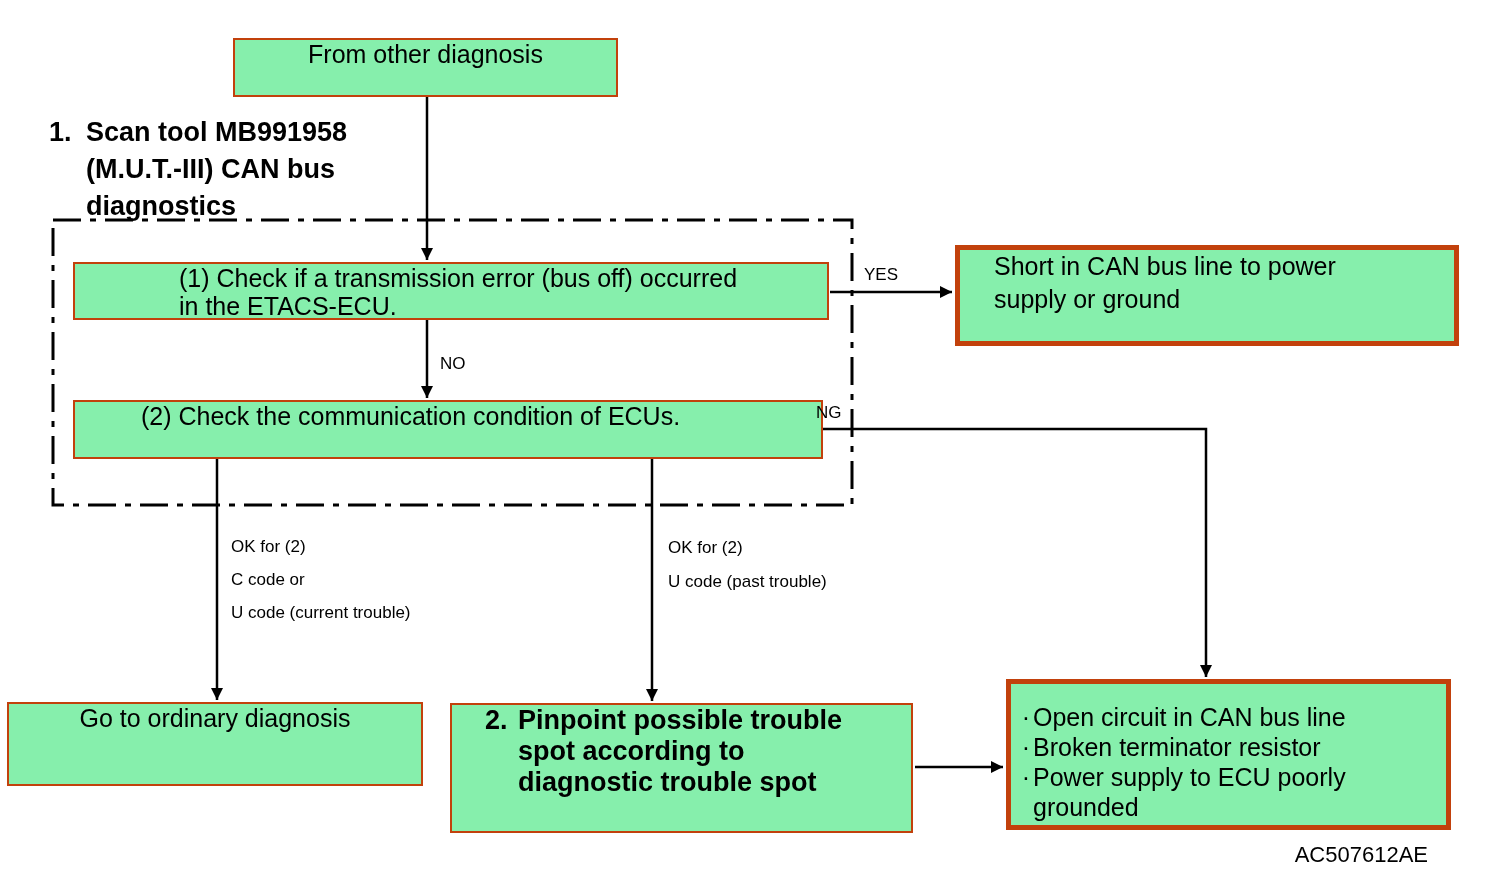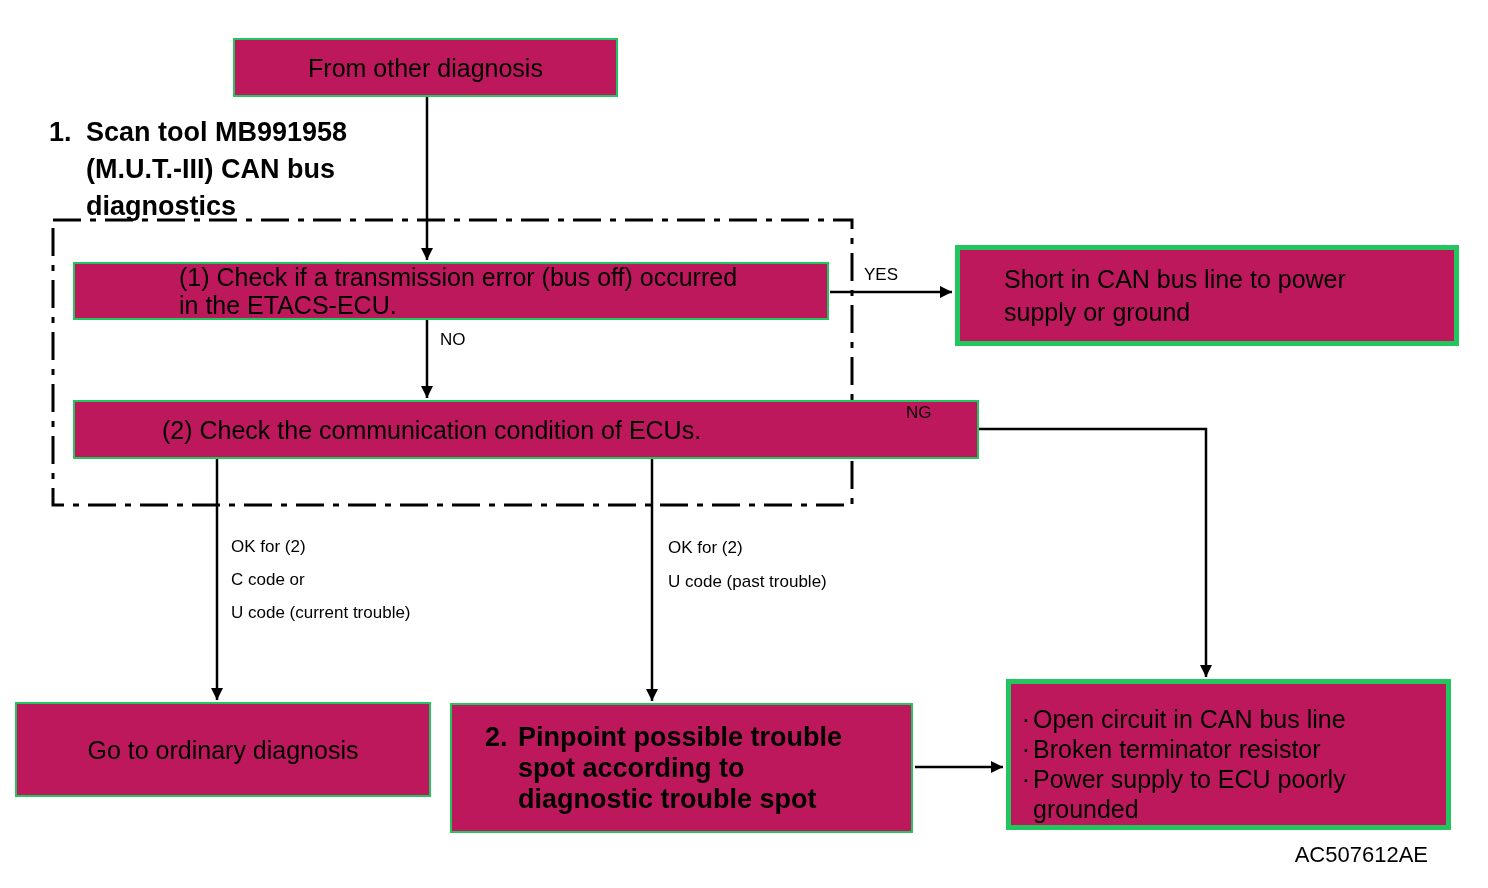--- a/index.html
+++ b/index.html
@@ -19,25 +19,24 @@
   .wires {
     position: absolute;
     left: 0;
     top: 0;
     width: 1488px;
     height: 888px;
   }
   .node {
     position: absolute;
     box-sizing: border-box;
-    background: #be185d;
-    border: 2px solid #22c55e;
+    background: #86efac;
+    border: 2px solid #c2410c;
     display: flex;
     flex-direction: column;
-    justify-content: center;
     font-size: 25px;
     line-height: 28px;
   }
   .node.thick {
     border-width: 5px;
   }
   .node.center {
     align-items: center;
     text-align: center;
   }
@@ -130,47 +129,47 @@
       <div>(M.U.T.-III) CAN bus</div>
       <div>diagnostics</div>
     </div>
   </div>
 
   <div class="node" style="left:73px; top:262px; width:756px; height:58px; padding-left:104px;">
     <div>(1) Check if a transmission error (bus off) occurred</div>
     <div>in the ETACS-ECU.</div>
   </div>
 
-  <div class="node" style="left:73px; top:400px; width:906px; height:59px; padding-left:87px;">
+  <div class="node" style="left:73px; top:400px; width:750px; height:59px; padding-left:66px;">
     <div>(2) Check the communication condition of ECUs.</div>
   </div>
 
-  <div class="node thick" style="left:955px; top:245px; width:504px; height:101px; padding-left:44px; line-height:33px;">
+  <div class="node thick" style="left:955px; top:245px; width:504px; height:101px; padding-left:34px; line-height:33px;">
     <div>Short in CAN bus line to power</div>
     <div>supply or ground</div>
   </div>
 
   <div class="lbl" style="left:864px; top:258px;">YES</div>
 
-  <div class="lbl" style="left:440px; top:323px;">NO</div>
+  <div class="lbl" style="left:440px; top:347px;">NO</div>
 
-  <div class="lbl" style="left:906px; top:396px;">NG</div>
+  <div class="lbl" style="left:816px; top:396px;">NG</div>
 
   <div class="lbl" style="left:231px; top:530px;">
     <div>OK for (2)</div>
     <div>C code or</div>
     <div>U code (current trouble)</div>
   </div>
 
   <div class="lbl" style="left:668px; top:531px; line-height:34px;">
     <div>OK for (2)</div>
     <div>U code (past trouble)</div>
   </div>
 
-  <div class="node center" style="left:15px; top:702px; width:416px; height:95px;">
+  <div class="node center" style="left:7px; top:702px; width:416px; height:84px;">
     <div>Go to ordinary diagnosis</div>
   </div>
 
   <div class="node" style="left:450px; top:703px; width:463px; height:130px; padding-left:33px;">
     <div class="pinpoint-inner numbered">
       <div class="num">2.</div>
       <div>
         <div>Pinpoint possible trouble</div>
         <div>spot according to</div>
         <div>diagnostic trouble spot</div>

